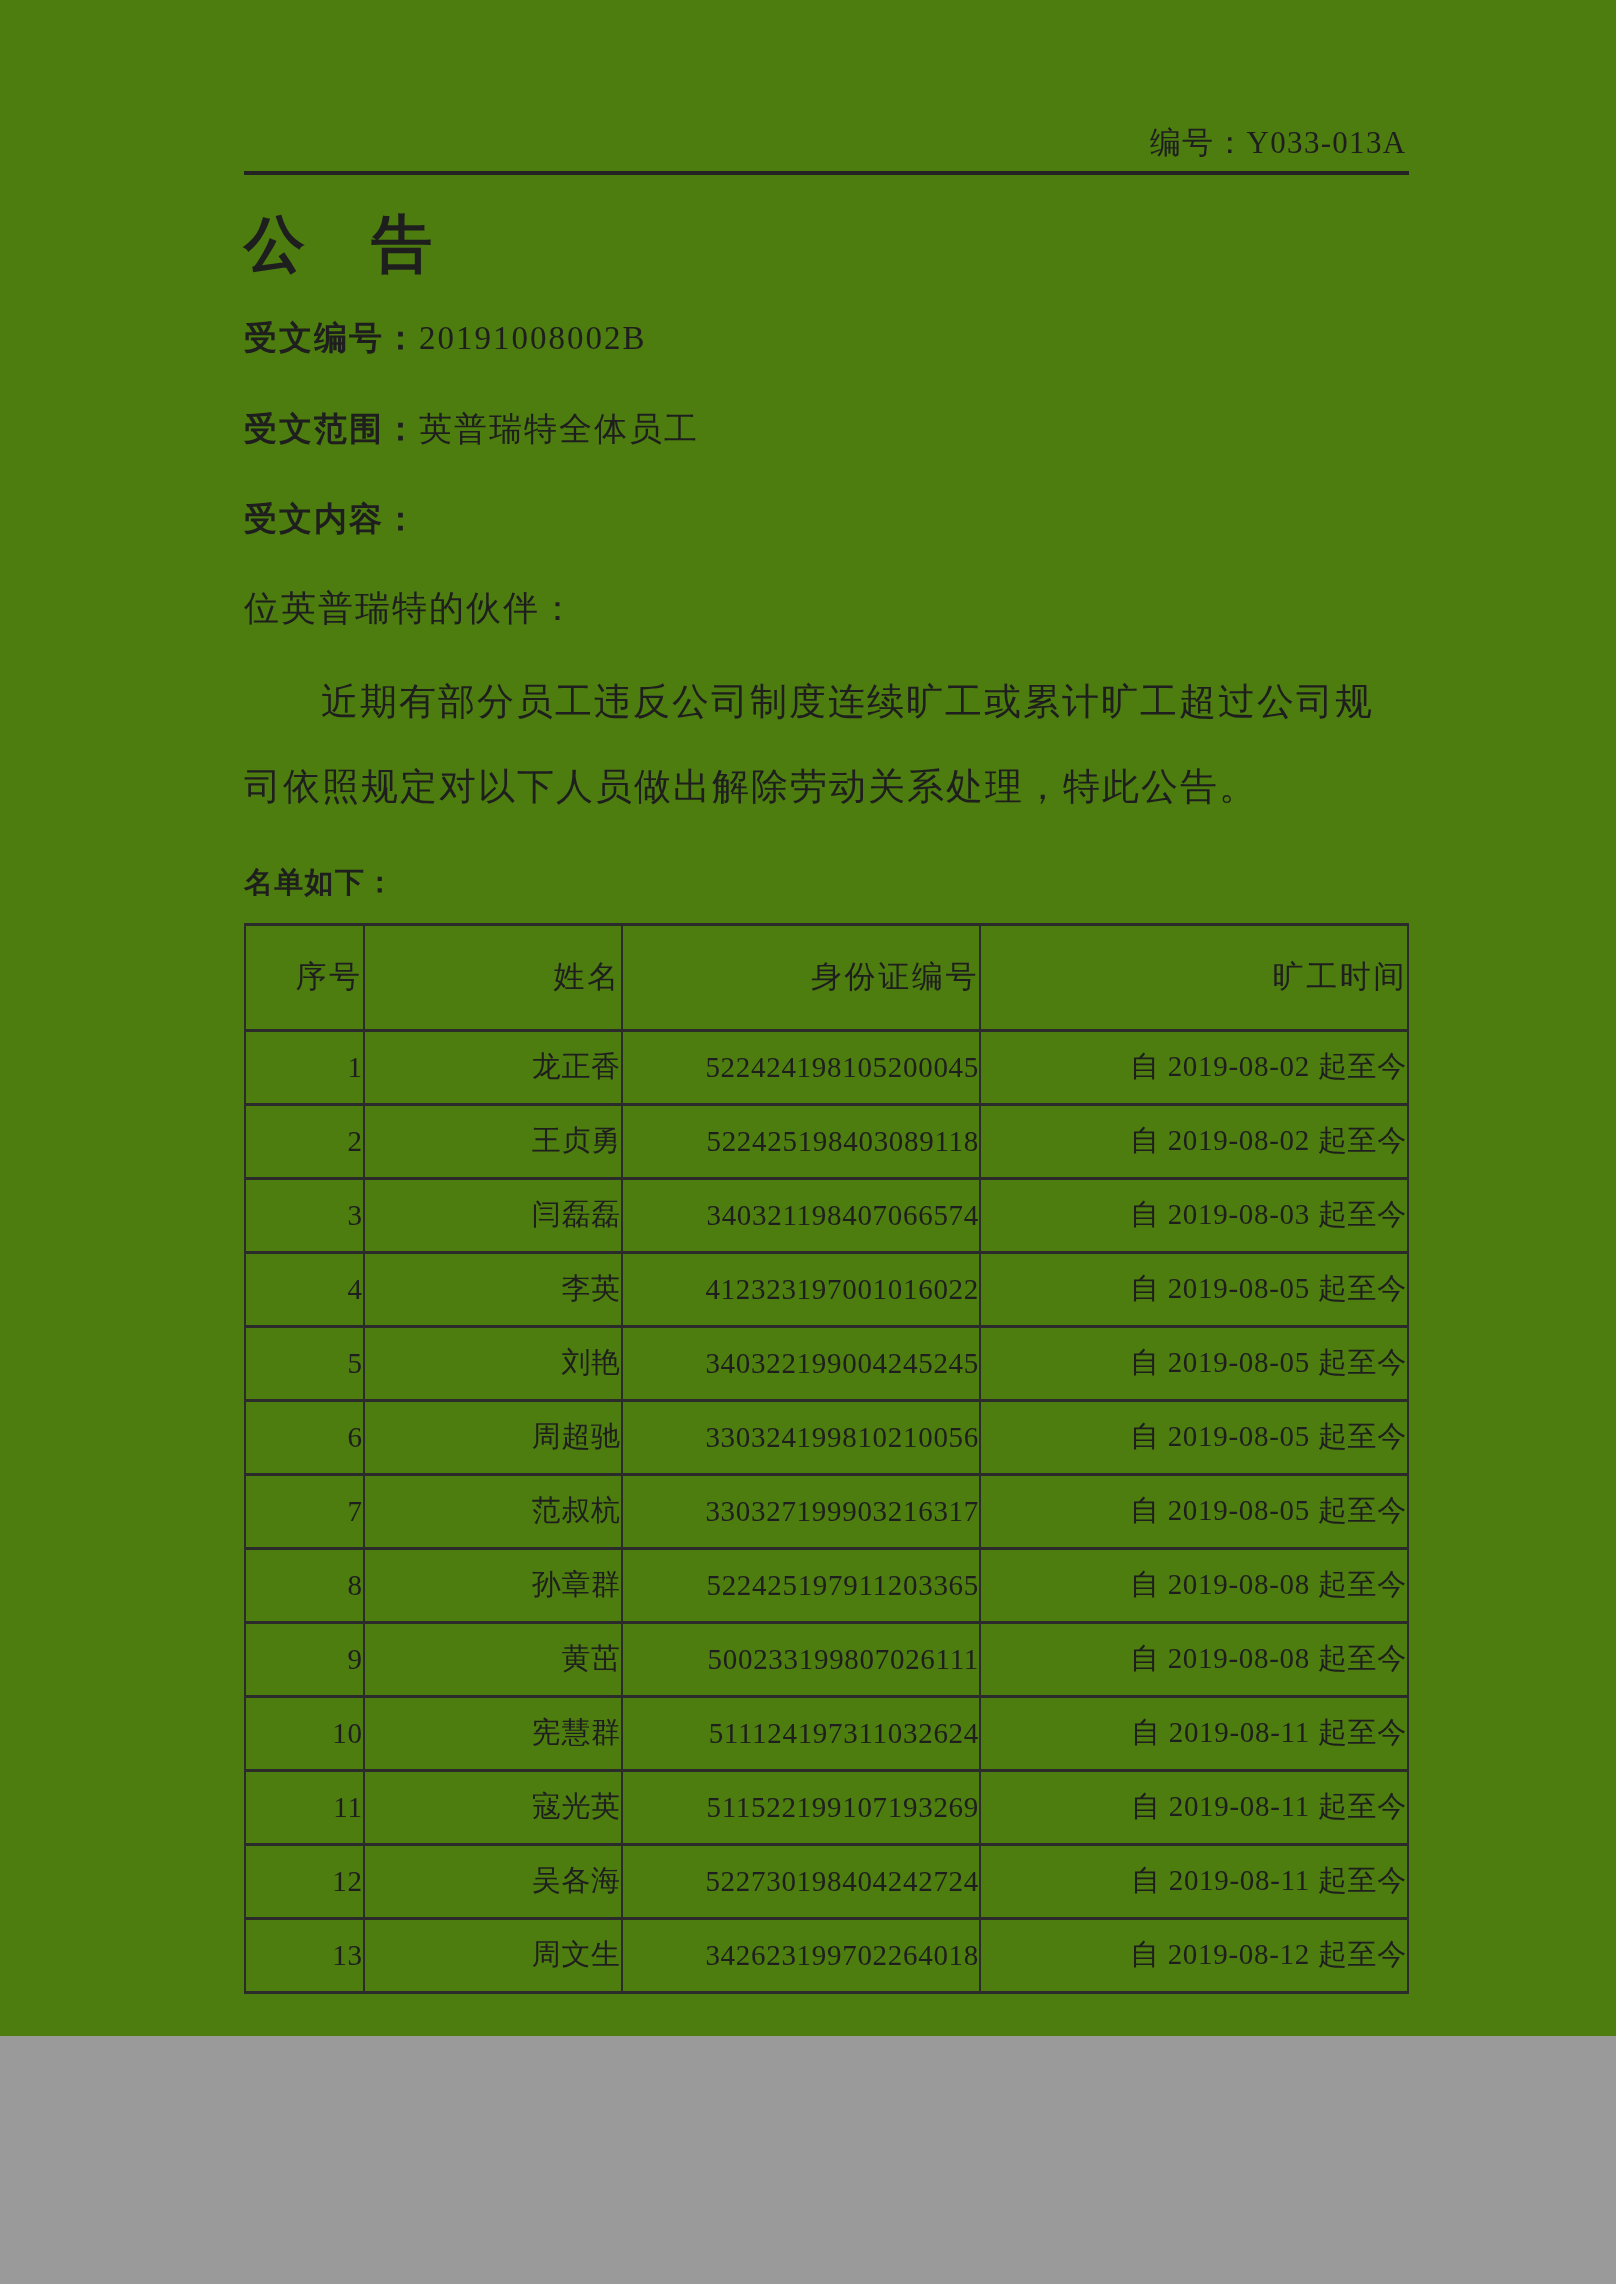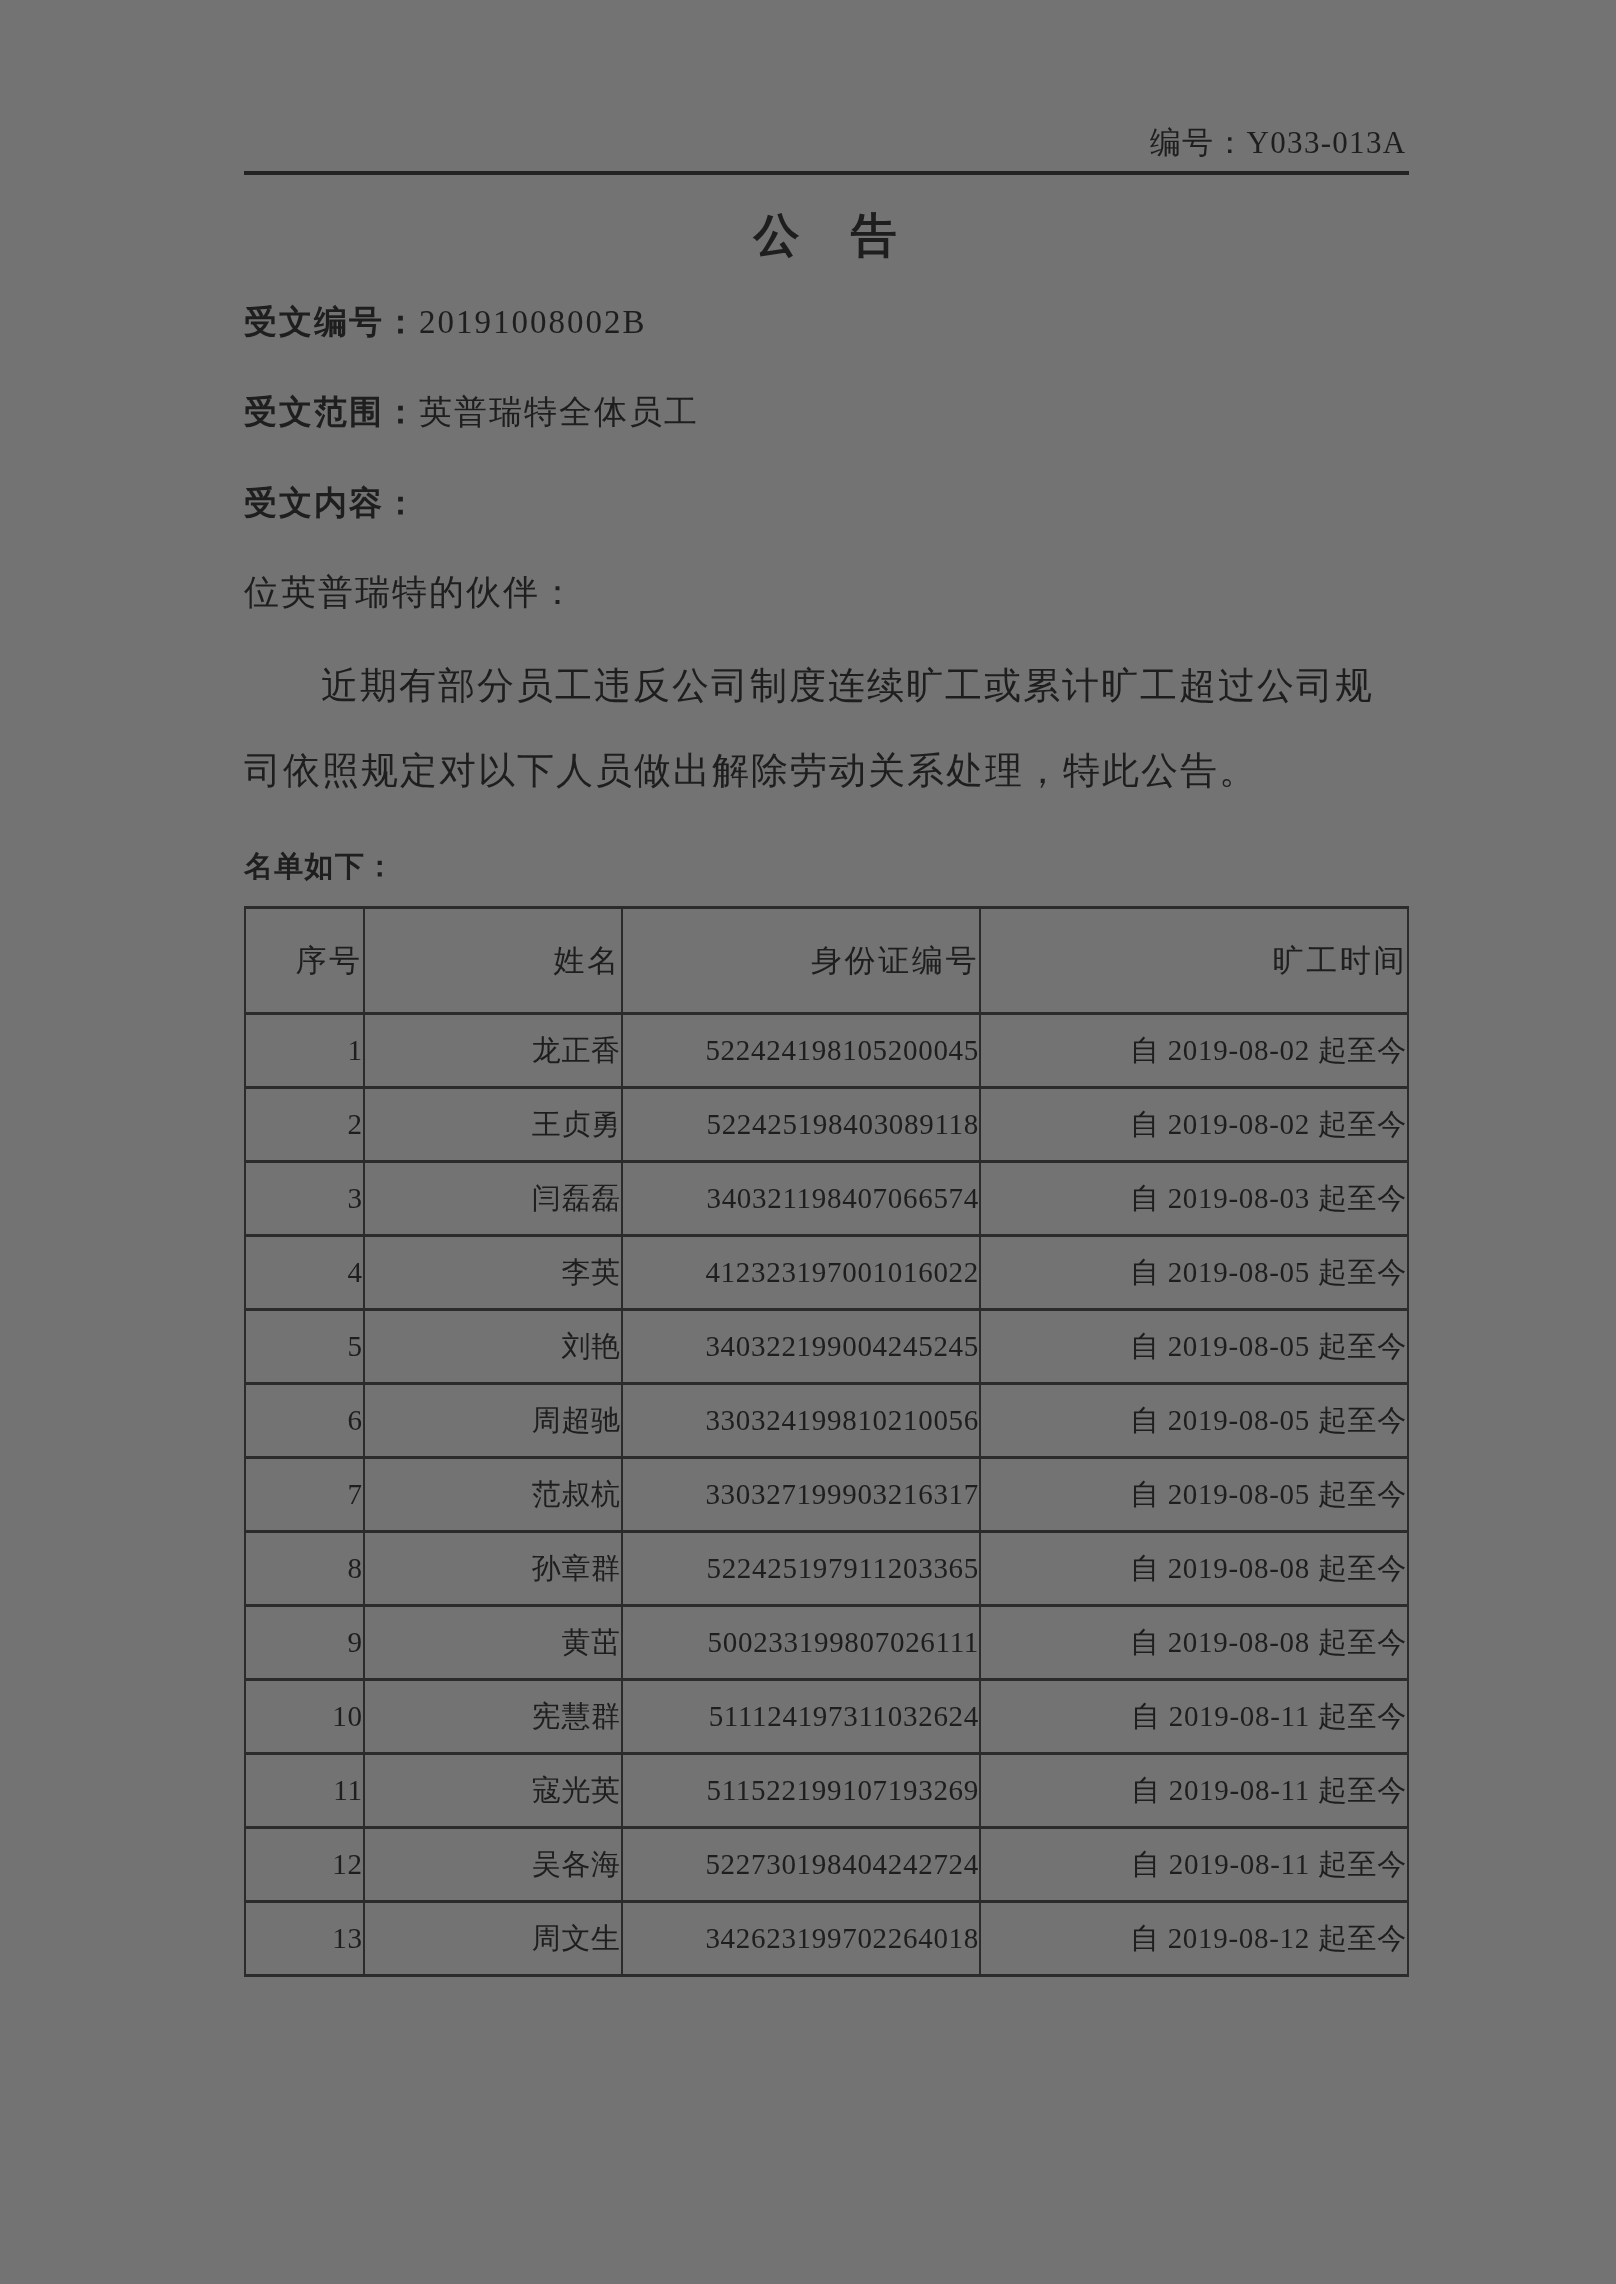--- a/index.html
+++ b/index.html
@@ -1,21 +1,21 @@
 <!DOCTYPE html>
 <html style="font-size:10.4px"><head>
 <meta charset="utf-8">
 <style>
   * { margin: 0; padding: 0; box-sizing: border-box; }
   html, body { background: #9a9a9a; }
   .page {
     width: 1616px;
-    height: 2284px;
+    height: 2036px;
     margin: 0 auto;
-    background: #737373;
+    background: #4d7c0f;
     position: relative;
     font-family: "Liberation Serif", serif;
     color: #1e1e1e;
     overflow: hidden;
   }
   .content {
     position: absolute;
     left: 244px;
     top: 125px;
     width: 1165px;
@@ -27,22 +27,21 @@
     padding-right: 2.6px;
     letter-spacing: 1.3px;
   }
   .header-rule {
     height: 3.9px;
     background: #232323;
     margin-top: 10.4px;
   }
   .doc-title {
     margin-top: 36px;
-    text-align: center;
-    font-size: 46px;
+    font-size: 61px;
     font-weight: bold;
     letter-spacing: 2.6px;
     line-height: 1.1;
   }
   .fields { margin-top: 40px; }
   .field-row {
     font-size: 33px;
     line-height: 1.2;
     margin-bottom: 50px;
     white-space: nowrap;

